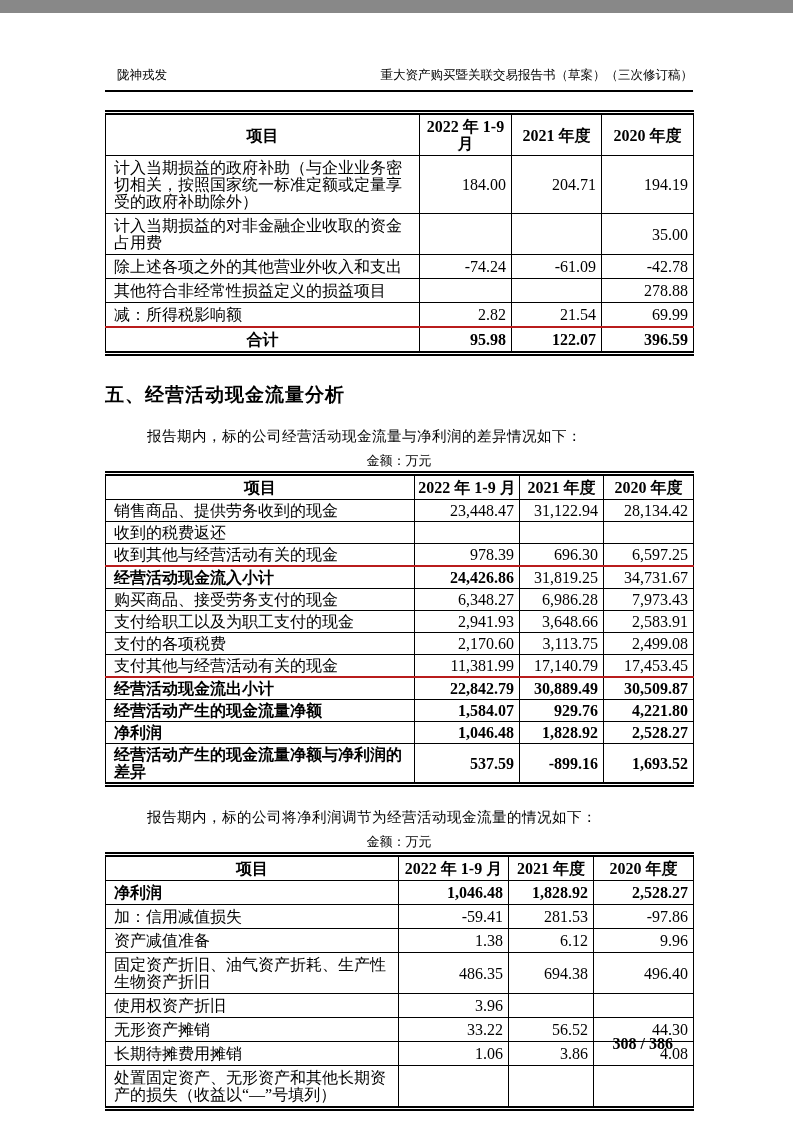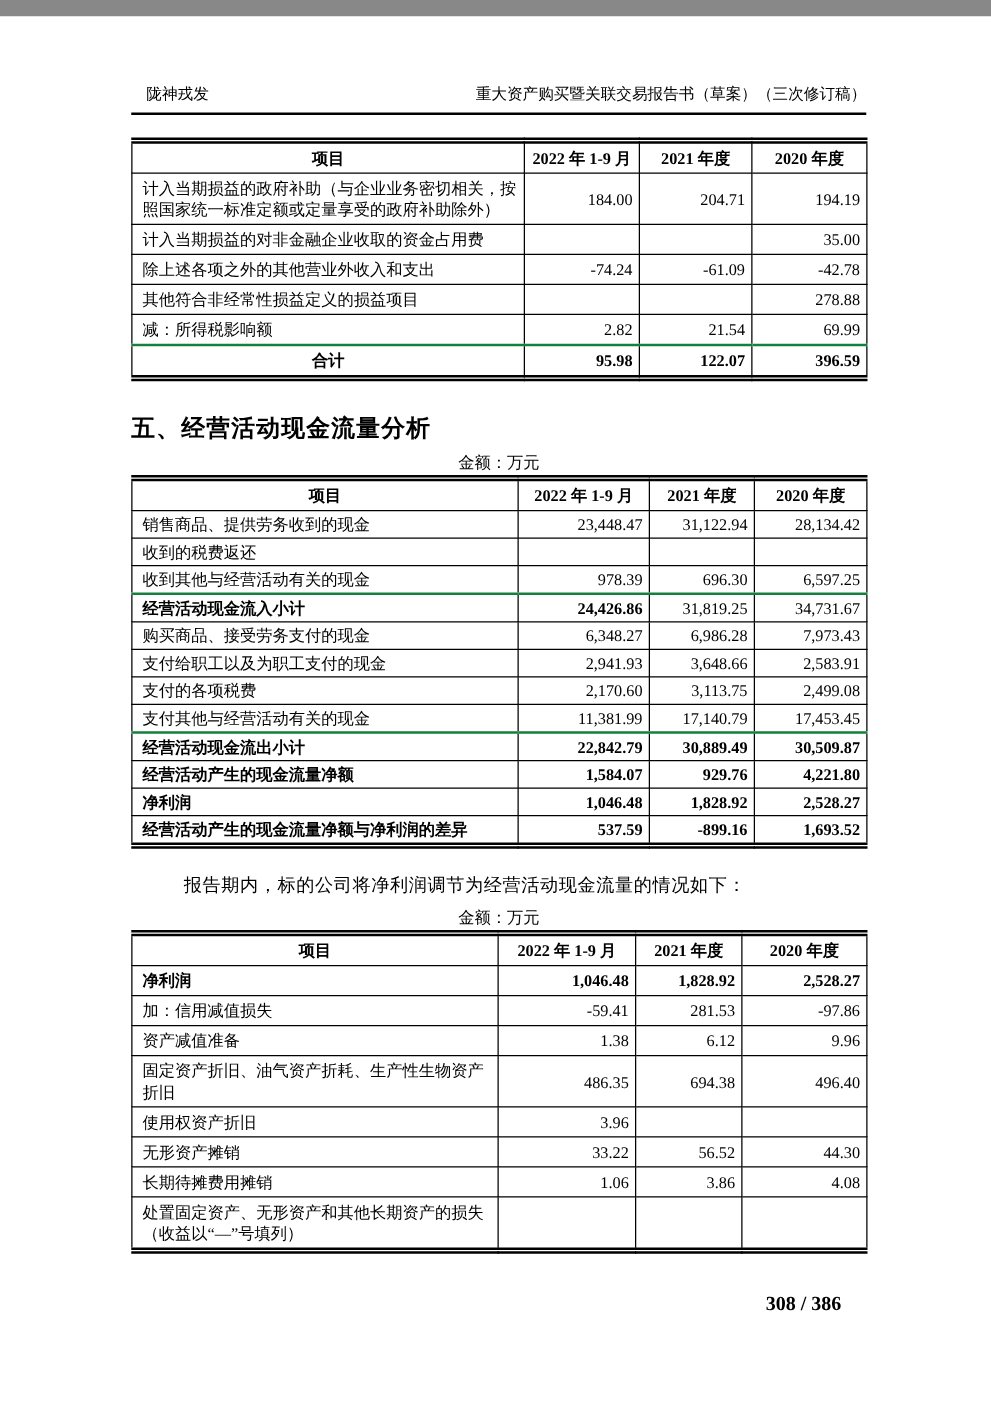--- a/index.html
+++ b/index.html
@@ -26,41 +26,41 @@
 
   
   table.fin{
     border-collapse:collapse;
     table-layout:fixed;
     width:588px;
     border-top:5px double #000;
     border-bottom:5px double #000;
     border-left:1px solid #000;
     border-right:1px solid #000;
-    font-size:13px;
+    font-size:16px;
     border-radius:19px;
   }
   table.fin th,table.fin td{
     border:1px solid #000;
     line-height:17px;
     overflow:hidden;
     word-break:break-all;
   }
   table.fin th{
     font-weight:bold;text-align:center;
     padding:3px 2px;
   }
   table.fin td{padding:3px 2px;}
   table.t2 td{padding:2px 2px;}
   td.c-label{text-align:left;padding-left:8px !important;}
   td.c-val{text-align:right;padding-right:5px !important;
     font-family:"Liberation Serif","DejaVu Serif",serif;}
   td.center{text-align:center;padding-left:2px !important;}
   td.b{font-weight:bold;}
-  tr.thick td{border-top:2px solid #15803d;}
+  tr.thick td{border-top:2px solid #b91c1c;}
 
   .t1{margin-top:18px;}
   .t1 col.wL{width:314px}.t1 col.w1{width:92px}.t1 col.w2{width:90px}.t1 col.w3{width:92px}
   .t2 col.wL{width:309px}.t2 col.w1{width:105px}.t2 col.w2{width:84px}.t2 col.w3{width:90px}
   .t3 col.wL{width:293px}.t3 col.w1{width:110px}.t3 col.w2{width:85px}.t3 col.w3{width:100px}
 
   .section-heading{
     margin-top:26px;
     font-family:"DejaVu Sans","Liberation Sans",sans-serif;
     font-weight:bold;
@@ -145,20 +145,21 @@
             <td class="c-label center b">合计</td>
             <td class="c-val b">95.98</td>
             <td class="c-val b">122.07</td>
             <td class="c-val b">396.59</td>
           </tr>
         </tbody>
     </table>
 
     <div class="section-heading">五、经营活动现金流量分析</div>
 
+    <div class="para">报告期内，标的公司经营活动现金流量与净利润的差异情况如下：</div>
 
     <div class="unit-label">金额：万元</div>
 
     <table class="fin t2">
       <colgroup>
           <col class="wL">
           <col class="w1">
           <col class="w2">
           <col class="w3">
         </colgroup>

